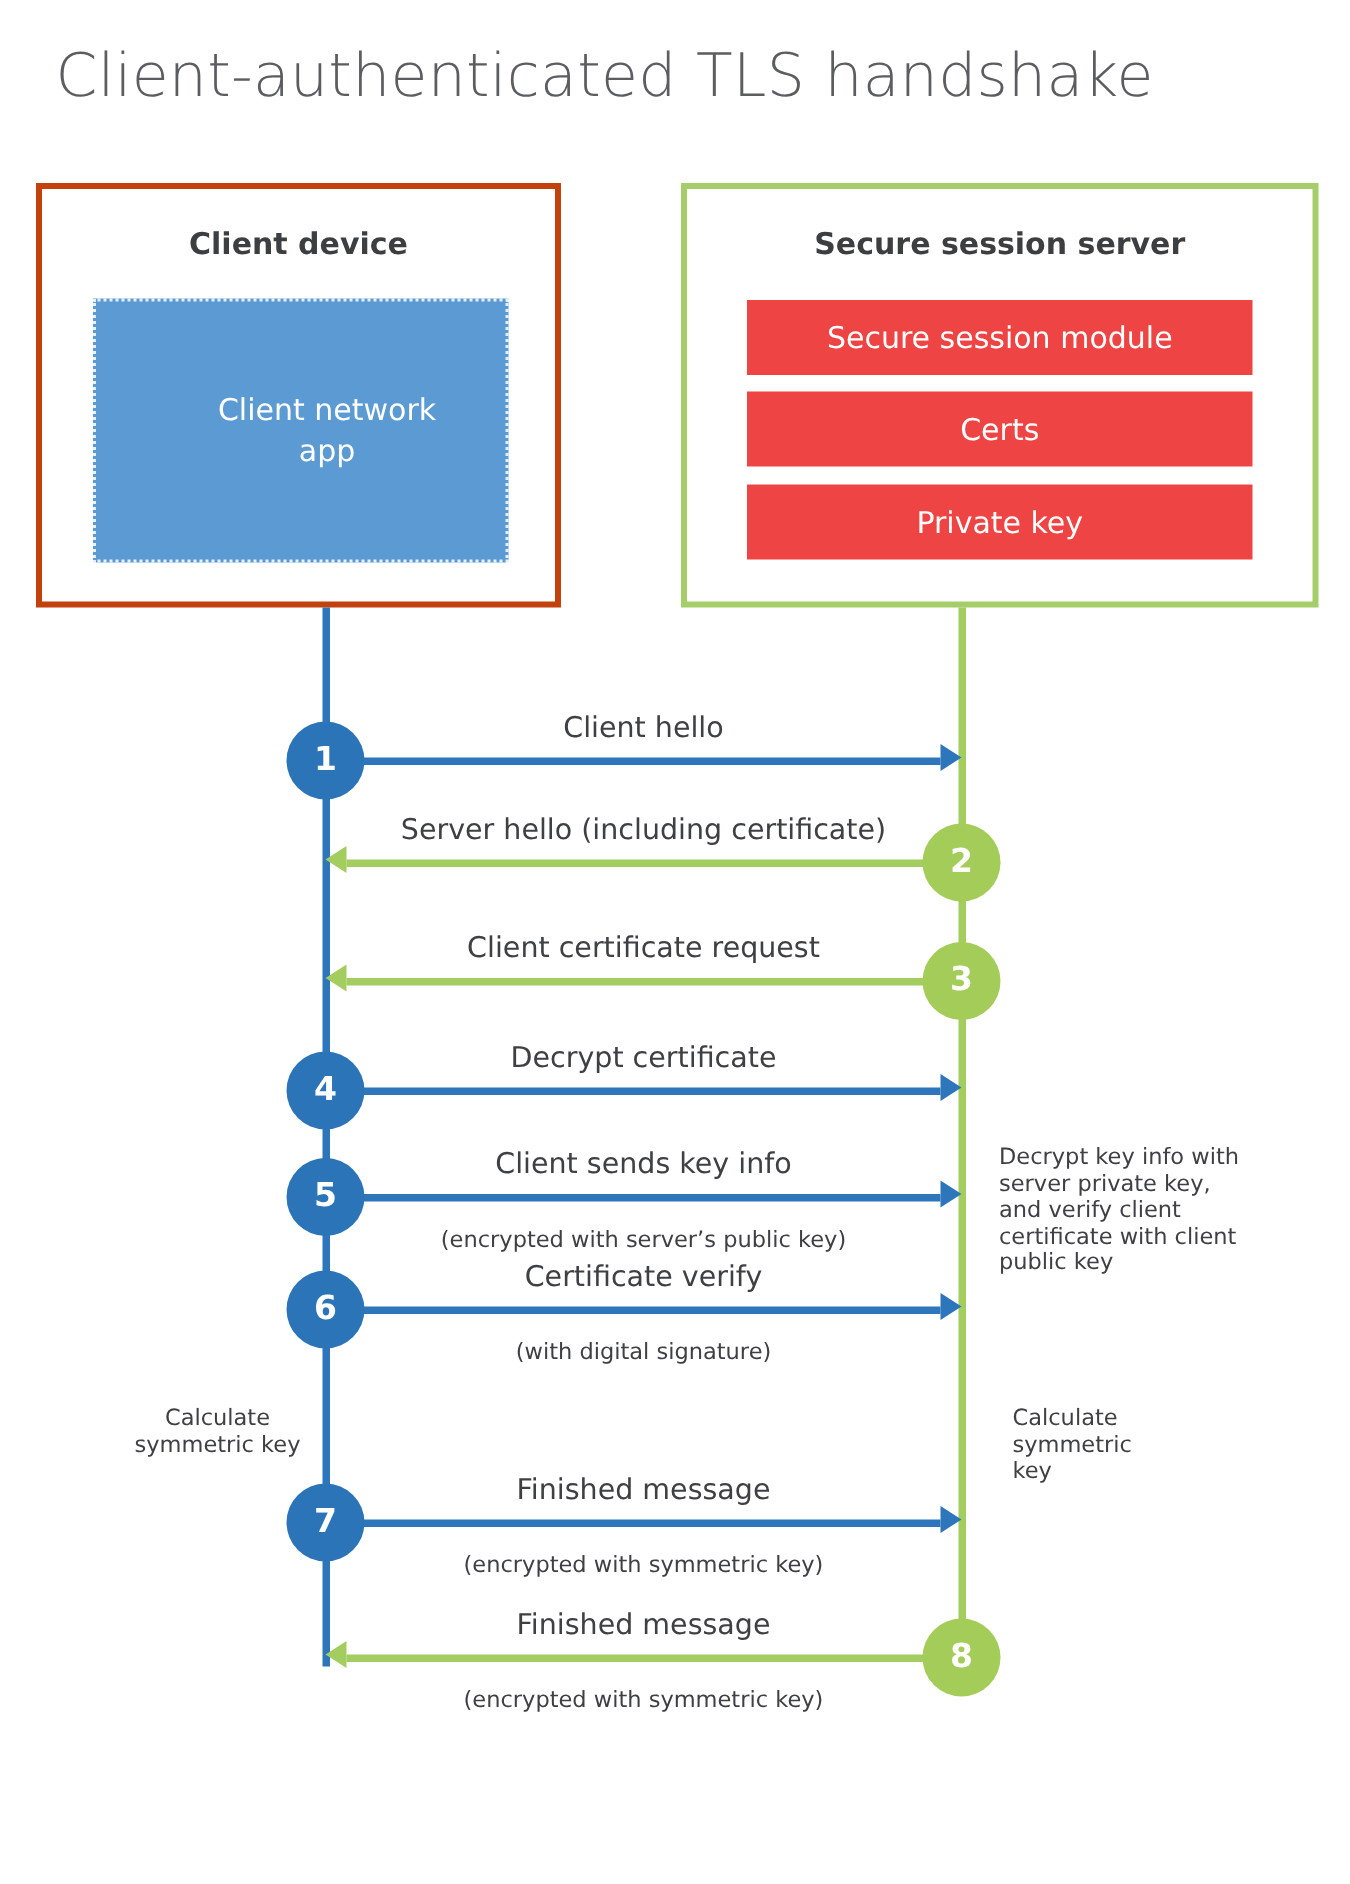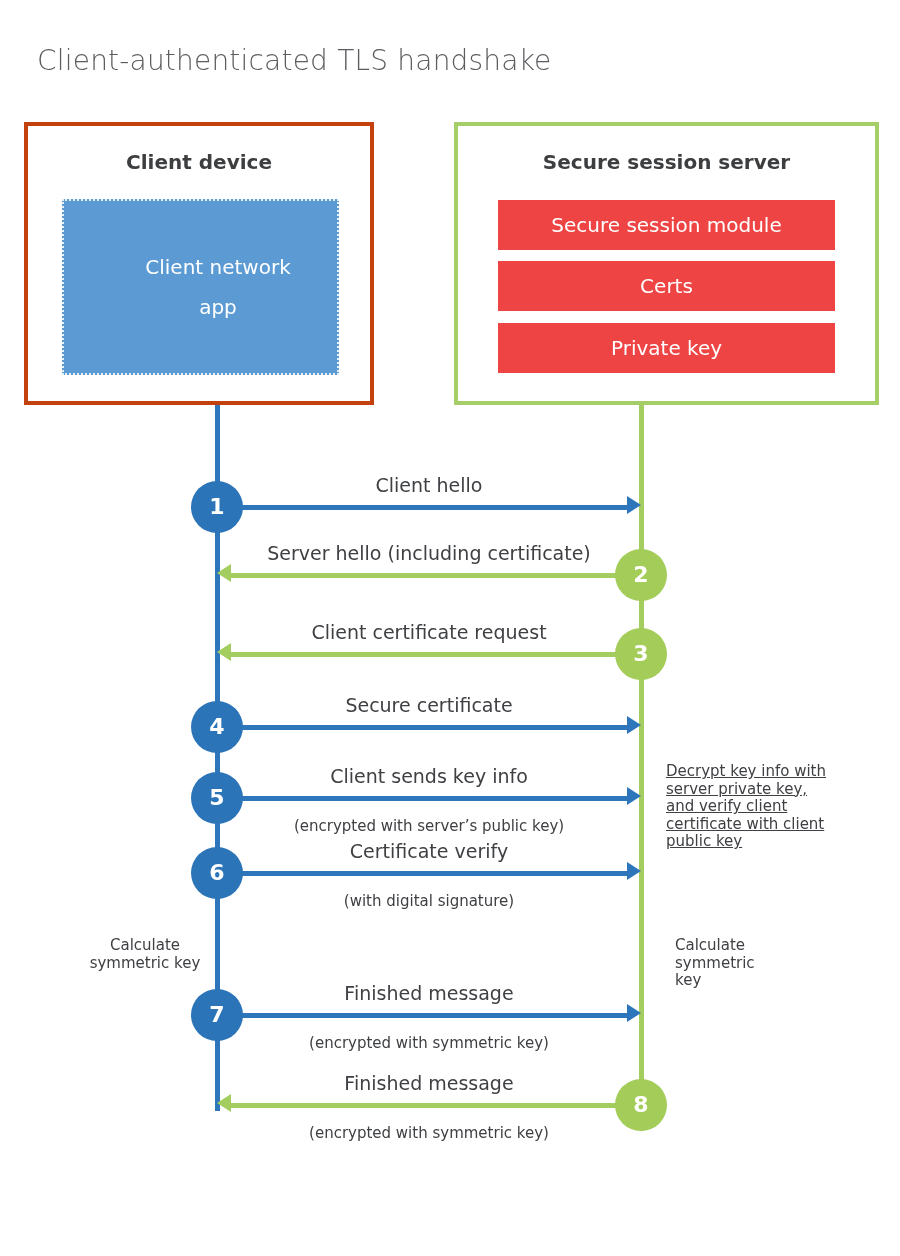--- a/index.html
+++ b/index.html
@@ -1,36 +1,36 @@
 <!DOCTYPE html>
 <html><head>
 <meta charset="utf-8">
 <style>
   html,body{margin:0;padding:0;background:#fff;}
   .canvas{
     position:relative;width:900px;height:1256px;background:#ffffff;overflow:hidden;
     font-family:"DejaVu Sans","Liberation Sans",sans-serif;
   }
   .title{
-    position:absolute;left:37px;top:44px;font-size:28px;font-weight:300;
+    position:absolute;left:37px;top:28px;font-size:40px;font-weight:300;
     color:#5c5d60;letter-spacing:.2px;
   }
   
   .actor-box{position:absolute;top:122px;height:283px;box-sizing:border-box;background:#fff;}
   .client-box{left:24px;width:350px;border:4px solid #c2410c;}
   .server-box{left:454px;width:425px;border:4px solid #a6ce68;}
   .actor-header{
     position:absolute;top:24px;left:0;width:100%;text-align:center;
     font-size:20px;font-weight:bold;color:#3d3e40;
   }
   .app-box{
     position:absolute;left:34px;top:73px;width:277px;height:176px;box-sizing:border-box;
     background:#5b9ad2;border:2px dotted rgba(255,255,255,.85);
     display:flex;align-items:center;justify-content:center;text-align:center;
-    color:#ffffff;font-size:20px;line-height:40px;padding-left:35px;
+    color:#ffffff;font-size:20px;line-height:27px;padding-left:35px;
   }
   .app-box span{display:inline-block;max-width:180px;}
   .module-bar{
     position:absolute;left:40px;width:337px;height:50px;background:#ef4444;
     display:flex;align-items:center;justify-content:center;
     color:#ffffff;font-size:20px;
   }
   .bar1{top:74px}.bar2{top:135px}.bar3{top:197px}
   
   .lifeline{position:absolute;width:5px;}
@@ -58,21 +58,21 @@
   .msg-label{
     position:absolute;left:217px;width:424px;top:-35px;height:26px;line-height:26px;
     text-align:center;font-size:19px;color:#3f4043;
   }
   .sub-label{
     position:absolute;left:217px;width:424px;top:9px;
     text-align:center;font-size:15px;color:#3f4043;margin-top:10px;
   }
   
   .side-note{position:absolute;font-size:15px;line-height:17.5px;color:#3f4043;}
-  .decrypt-note{left:666px;top:763px;width:172px;text-align:left;text-decoration:underline;}
+  .decrypt-note{left:666px;top:763px;width:172px;text-align:left;}
   .calc-left{left:85px;top:937px;width:120px;text-align:center;}
   .calc-right{left:675px;top:937px;width:110px;text-align:left;}
 </style>
 </head>
 <body>
 
 <div class="canvas">
 
   <div class="title">Client-authenticated TLS handshake</div>
 
@@ -108,21 +108,21 @@
   </div>
 
   <div class="step s3 green dir-left">
     <div class="msg-label">Client certificate request</div>
     <div class="arrow-line"></div>
     <div class="arrow-head"></div>
     <div class="step-circle">3</div>
   </div>
 
   <div class="step s4 blue dir-right">
-    <div class="msg-label">Secure certificate</div>
+    <div class="msg-label">Decrypt certificate</div>
     <div class="arrow-line"></div>
     <div class="arrow-head"></div>
     <div class="step-circle">4</div>
   </div>
 
   <div class="step s5 blue dir-right">
     <div class="msg-label">Client sends key info</div>
     <div class="arrow-line"></div>
     <div class="arrow-head"></div>
     <div class="step-circle">5</div>

